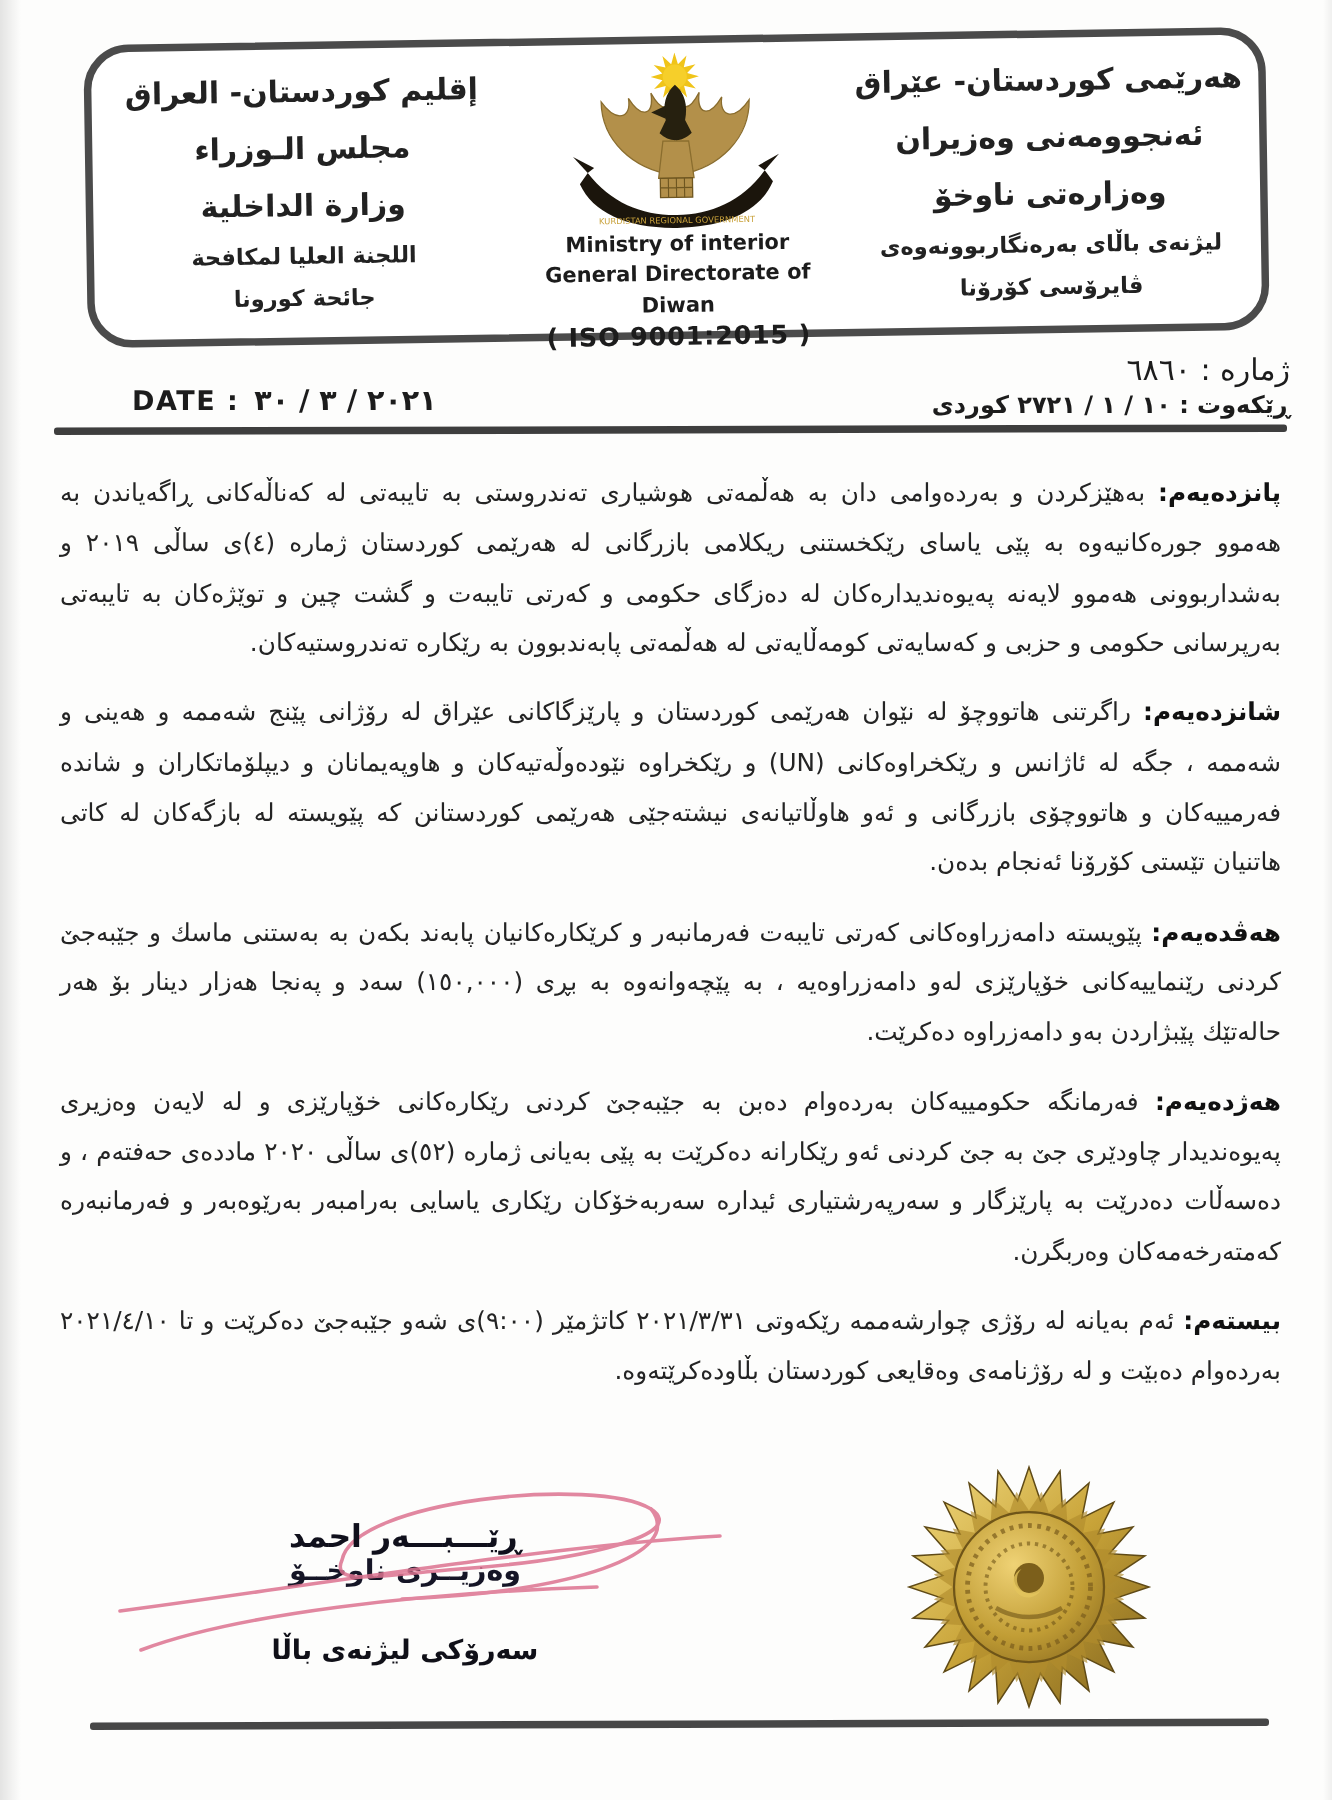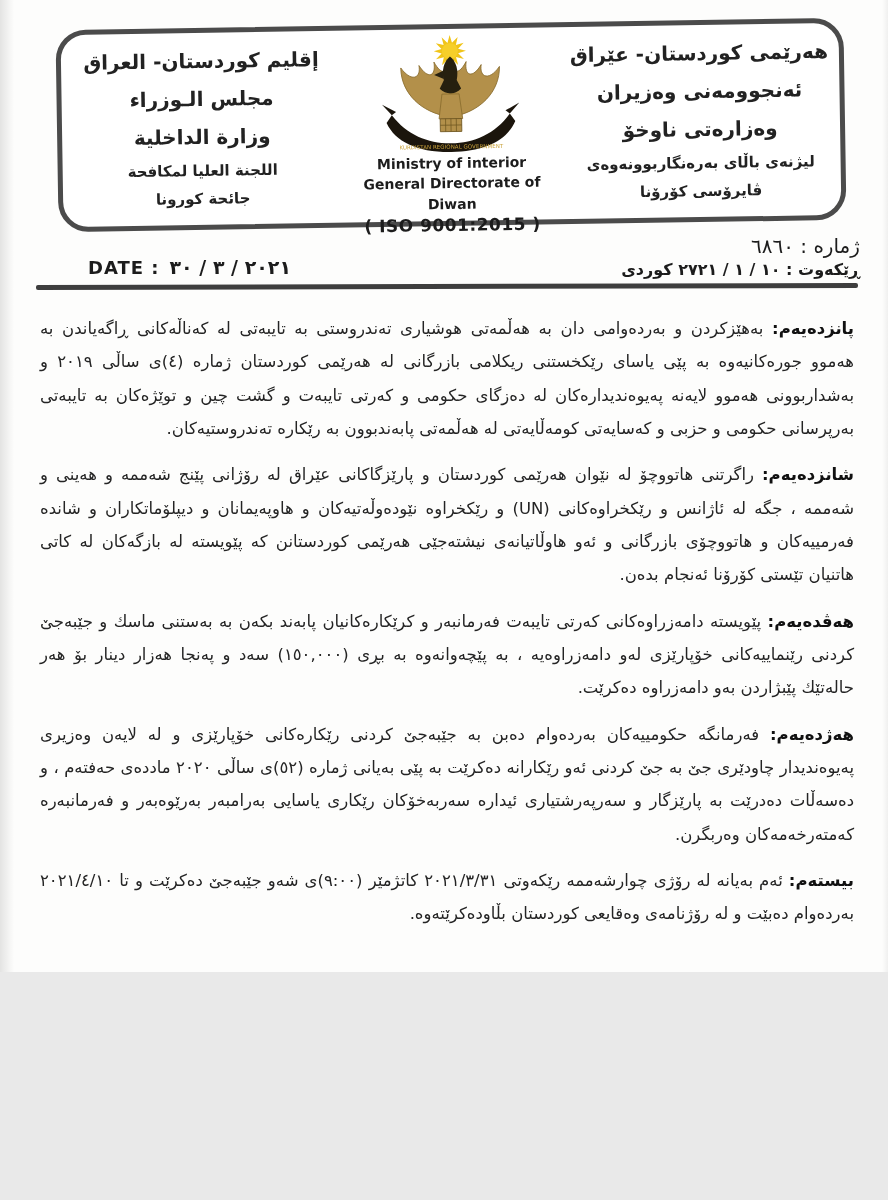--- a/index.html
+++ b/index.html
@@ -1,19 +1,19 @@
 <!DOCTYPE html>
 <html lang="ku" dir="ltr"><head>
 <meta charset="utf-8">
 <style>
   * { margin:0; padding:0; box-sizing:border-box; }
   html,body { width:888px; height:1200px; }
   body { font-family:"DejaVu Sans", sans-serif; background:#e9e9e9; }
   .page {
-    position:relative; width:888px; height:972px; background:#fdfdfc;
+    position:relative; width:888px; height:1200px; background:#fdfdfc;
     overflow:hidden; color:#1c1c1c;
   }
   
   .page::before{
     content:""; position:absolute; left:0; top:0; width:14px; height:100%;
     background:linear-gradient(90deg, rgba(0,0,0,.10), rgba(0,0,0,0)); pointer-events:none;
   }
   .page::after{
     content:""; position:absolute; right:0; top:0; width:6px; height:100%;
     background:linear-gradient(270deg, rgba(0,0,0,.05), rgba(0,0,0,0)); pointer-events:none;
@@ -142,20 +142,21 @@
 
   <svg class="sig-scribble" width="430" height="130" viewBox="0 0 430 130" aria-hidden="true">
     <g fill="none" stroke="#dd7390" stroke-width="2.4" stroke-linecap="round" opacity="0.85">
       <path d="M160,62 C168,22 330,6 366,28 C392,45 322,62 238,68 C186,72 152,80 160,62"></path>
       <path d="M12,96 C120,82 300,52 412,46"></path>
       <path d="M26,122 C90,98 210,84 330,80"></path>
       <path d="M366,28 C390,58 312,84 200,88"></path>
     </g>
   </svg>
   <div class="signature-block">
+    <div class="sig-name">ڕێـــبـــەر احمد</div>
     <div class="sig-title1">وەزیــری ناوخــۆ</div>
     <div class="sig-title2">سەرۆکی لیژنەی باڵا</div>
   </div>
 
   <svg class="seal" width="176" height="168" viewBox="0 0 176 168" aria-hidden="true">
     <defs>
       <linearGradient id="gld" x1="0" y1="0" x2="1" y2="1">
         <stop offset="0" stop-color="#f3dc82"></stop>
         <stop offset="0.5" stop-color="#c8a338"></stop>
         <stop offset="1" stop-color="#7e611c"></stop>

